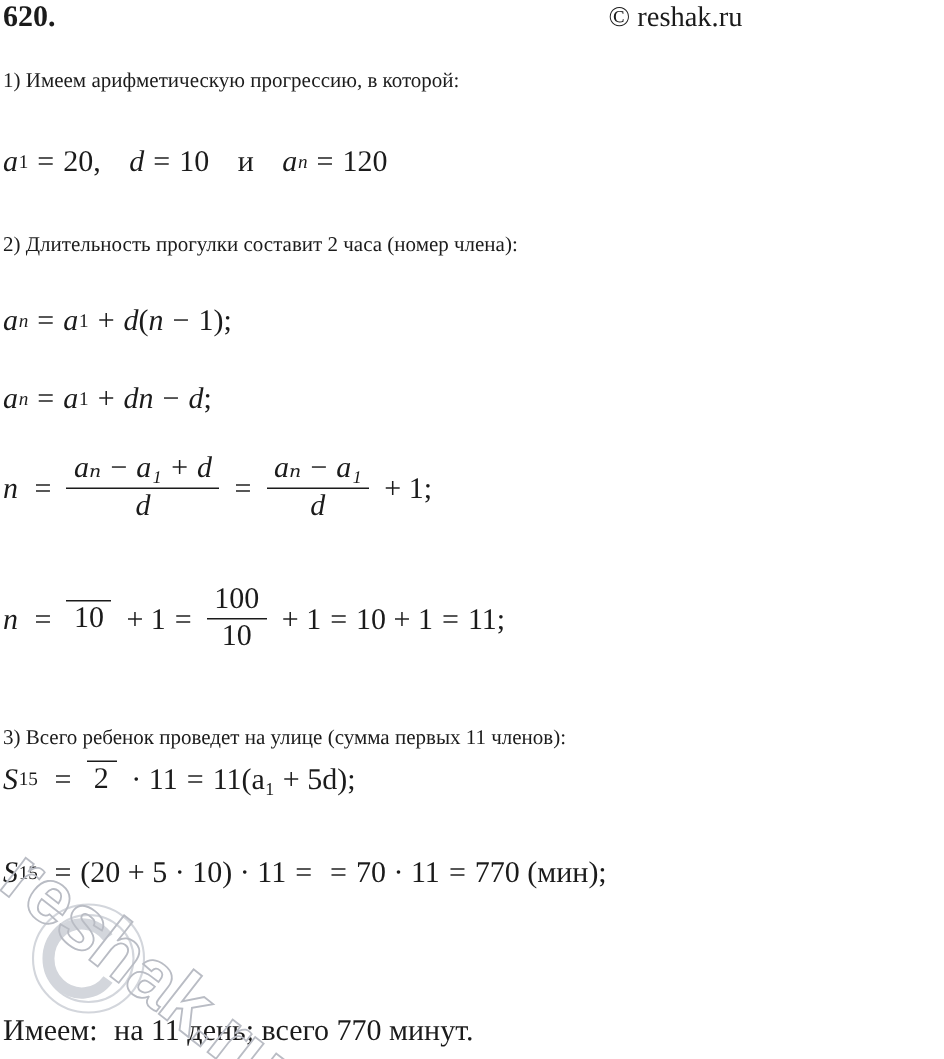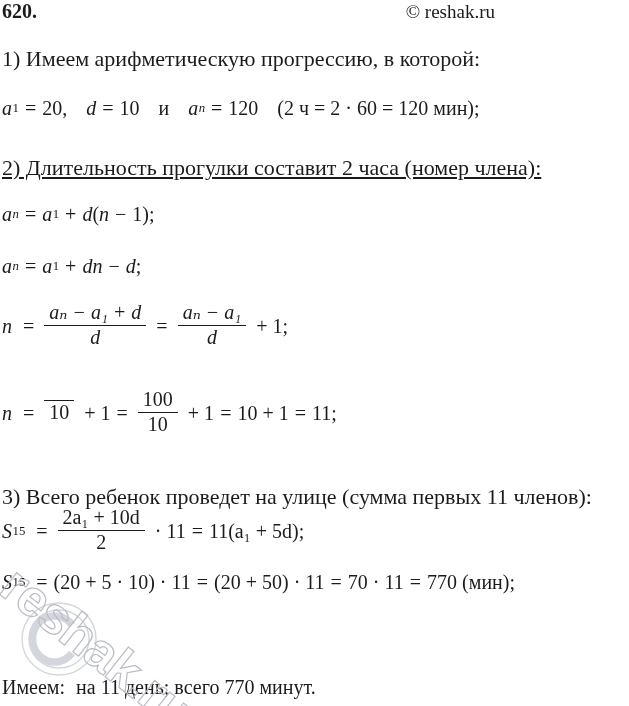--- a/index.html
+++ b/index.html
@@ -43,21 +43,21 @@
   }
 
   
   .line {
     position: absolute;
     left: 2px;
     white-space: nowrap;
     font-size: 19.5px;
     line-height: 1;
   }
-  .prose { font-size: 22px; }
+  .prose { font-size: 14px; }
 
   
   .math {
     position: absolute;
     left: 2px;
     white-space: nowrap;
     font-size: 20px;
     line-height: 1;
     display: flex;
     align-items: center;
@@ -155,24 +155,23 @@
   <span class="sp3"></span>
   <span class="up">и</span>
   <span class="sp3"></span>
   <span class="it">a</span>
     <span class="sub">n</span>
   <span class="sp"></span>
     <span>=</span>
     <span class="sp"></span>
   <span class="up">120</span>
   <span class="sp3"></span>
-  <span class="up">(2 ч = 2 · 60 = 120 мин);</span>
-</div>
-
-<div class="line prose" style="top:157px;text-decoration:underline;">2) Длительность прогулки составит 2 часа (номер члена):</div>
+</div>
+
+<div class="line prose" style="top:157px;">2) Длительность прогулки составит 2 часа (номер члена):</div>
 
 <div class="math" style="top:204px;">
   <span class="it">a</span>
     <span class="sub">n</span>
   <span class="sp"></span>
     <span>=</span>
     <span class="sp"></span>
   <span class="it">a</span>
     <span class="sub n-up">1</span>
   <span class="sp"></span>
@@ -259,42 +258,40 @@
 
 <div class="line prose" style="top:458px;margin-top:28px;">3) Всего ребенок проведет на улице (сумма первых 11 членов):</div>
 
 <div class="math" style="top:508px;">
   <span class="it">S</span>
     <span class="sub n-up">15</span>
   <span class="sp2"></span>
     <span>=</span>
     <span class="sp"></span>
   <span class="frac">
-    <span class="num">2a₁ + 10d</span>
     <span class="den">2</span>
   </span>
   <span class="sp"></span>
   <span class="up">· 11</span>
   <span class="sp"></span>
     <span>=</span>
     <span class="sp"></span>
   <span class="up">11(a₁ + 5d);</span>
 </div>
 
 <div class="math" style="top:572px;">
   <span class="it">S</span>
     <span class="sub n-up">15</span>
   <span class="sp2"></span>
     <span>=</span>
     <span class="sp"></span>
   <span class="up">(20 + 5 · 10) · 11</span>
   <span class="sp"></span>
     <span>=</span>
     <span class="sp"></span>
-  <span class="up">(20 + 50) · 11</span>
   <span class="sp"></span>
     <span>=</span>
     <span class="sp"></span>
   <span class="up">70 · 11</span>
   <span class="sp"></span>
     <span>=</span>
     <span class="sp"></span>
   <span class="up">770 (мин);</span>
 </div>
 

